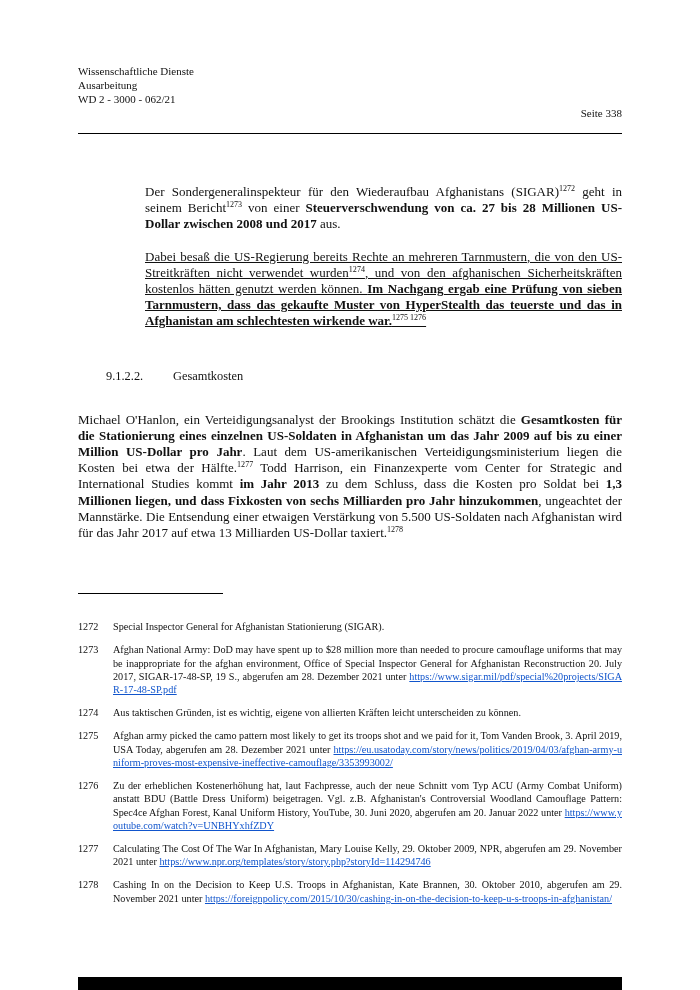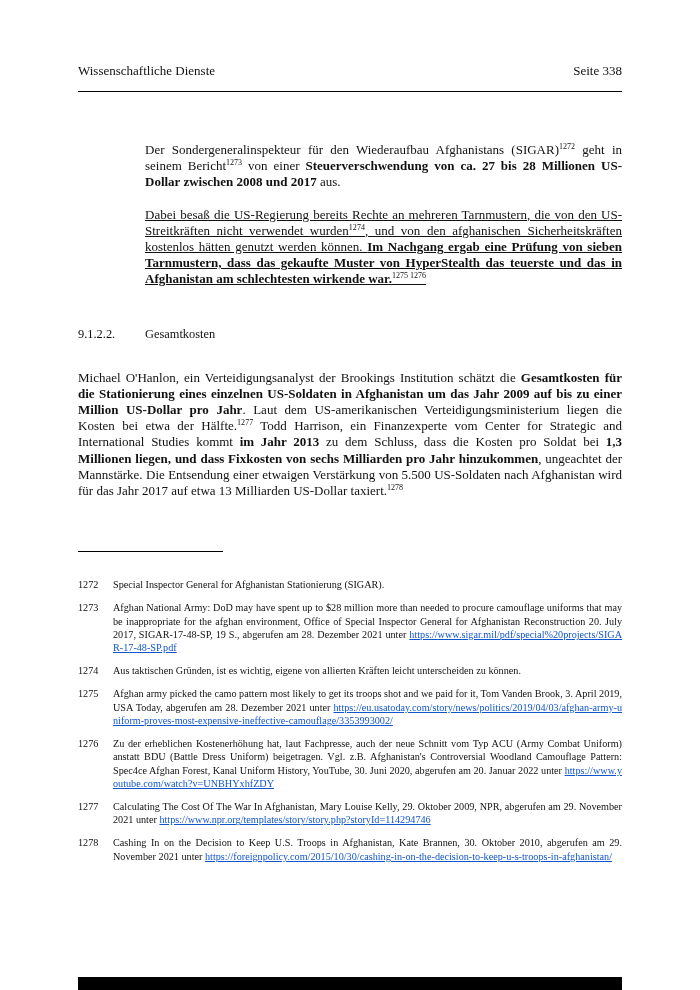--- a/index.html
+++ b/index.html
@@ -8,21 +8,21 @@
     width: 700px; height: 990px;
     background: #ffffff;
     color: #111111;
     font-family: "Liberation Serif", "DejaVu Serif", serif;
     position: relative;
     overflow: hidden;
   }
   .page { padding: 64px 78px 0 78px; }
 
   
-  .hdr { display: flex; font-size: 13px; line-height: 14px; }
+  .hdr { display: flex; font-size: 11px; line-height: 14px; flex-direction: column; }
   .hdr-left { width: 202px; flex: none; }
   .hdr-center { flex: 1; }
   .hdr-center div { white-space: nowrap; }
   .hdr-right { margin-left: auto; flex: none; }
   .hdr-rule { border: 0; border-top: 1.7px solid #000; margin: 13px 0 0 0; }
 
   
   main { display: block; }
   .para {
     font-size: 13px;
@@ -30,21 +30,21 @@
     text-align: justify;
     margin: 0;
   }
   .indent { margin-left: 67px; }
   .mt { margin-top: 16px; text-decoration: underline; }
   .first-para { margin-top: 50px; }
   sup { font-size: 0.62em; line-height: 0; }
   .b { font-weight: bold; }
   .i { }
 
-  .heading { display: flex; margin-top: 38px; font-size: 12.4px; line-height: 16px; }
+  .heading { display: flex; margin-top: 38px; font-size: 12.4px; line-height: 16px; margin-left: 28px; }
   .heading-num { width: 67px; flex: none; }
 
   .gesamt { margin-top: 28px; }
 
   
   .fnsep { border: 0; border-top: 1px solid #000; width: 145px; margin: 52px 0 0 0; }
   .footnotes { margin-top: 26px; }
   .fn {
     display: flex;
     font-size: 10.2px;
@@ -64,20 +64,24 @@
     background: #000;
   }
 </style>
 </head>
 <body>
 
 <div class="page">
 
   <header class="hdr">
     <span class="hdr-left">Wissenschaftliche Dienste</span>
+    <span class="hdr-center">
+      <div>Ausarbeitung</div>
+      <div>WD 2 - 3000 - 062/21</div>
+    </span>
     <span class="hdr-right">Seite 338</span>
   </header>
   <hr class="hdr-rule">
 
   <main>
     <p class="para indent first-para"><span>Der Sondergeneralinspekteur für den Wiederaufbau Afghanistans (SIGAR)</span><sup>1272</sup><span> geht in seinem Bericht</span><sup>1273</sup><span> von einer </span><span class="b">Steuerverschwendung von ca. 27 bis 28 Millionen US-Dollar zwischen 2008 und 2017</span><span> aus.</span></p>
     <p class="para indent mt"><span>Dabei besaß die US-Regierung bereits Rechte an mehreren Tarnmustern, die von den US-Streitkräften nicht verwendet wurden</span><sup>1274</sup><span>, und von den afghanischen Sicherheitskräften kostenlos hätten genutzt werden können. </span><span class="b">Im Nachgang ergab eine Prüfung von sieben Tarnmustern, dass das gekaufte Muster von HyperStealth das teuerste und das in Afghanistan am schlechtesten wirkende war.</span><sup>1275 1276</sup></p>
 
     <div class="heading">
       <span class="heading-num">9.1.2.2.</span>

